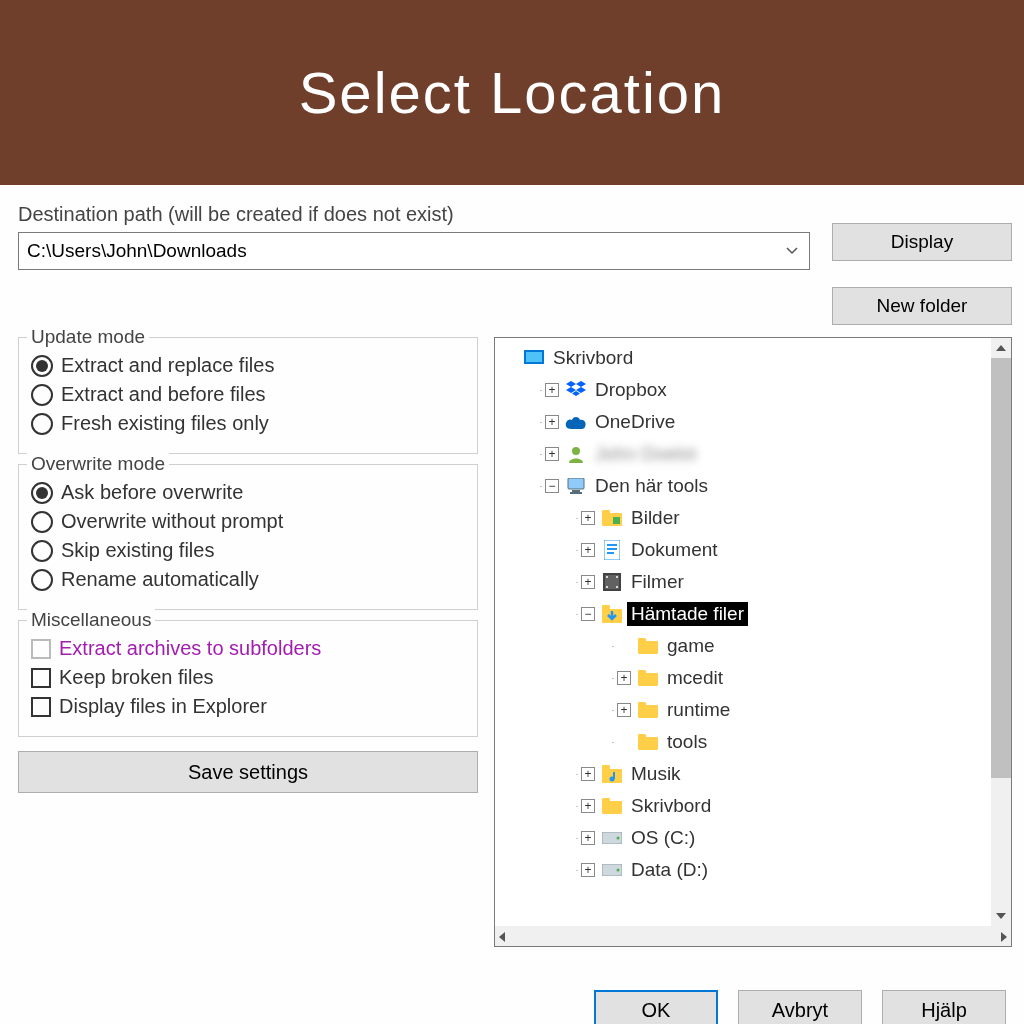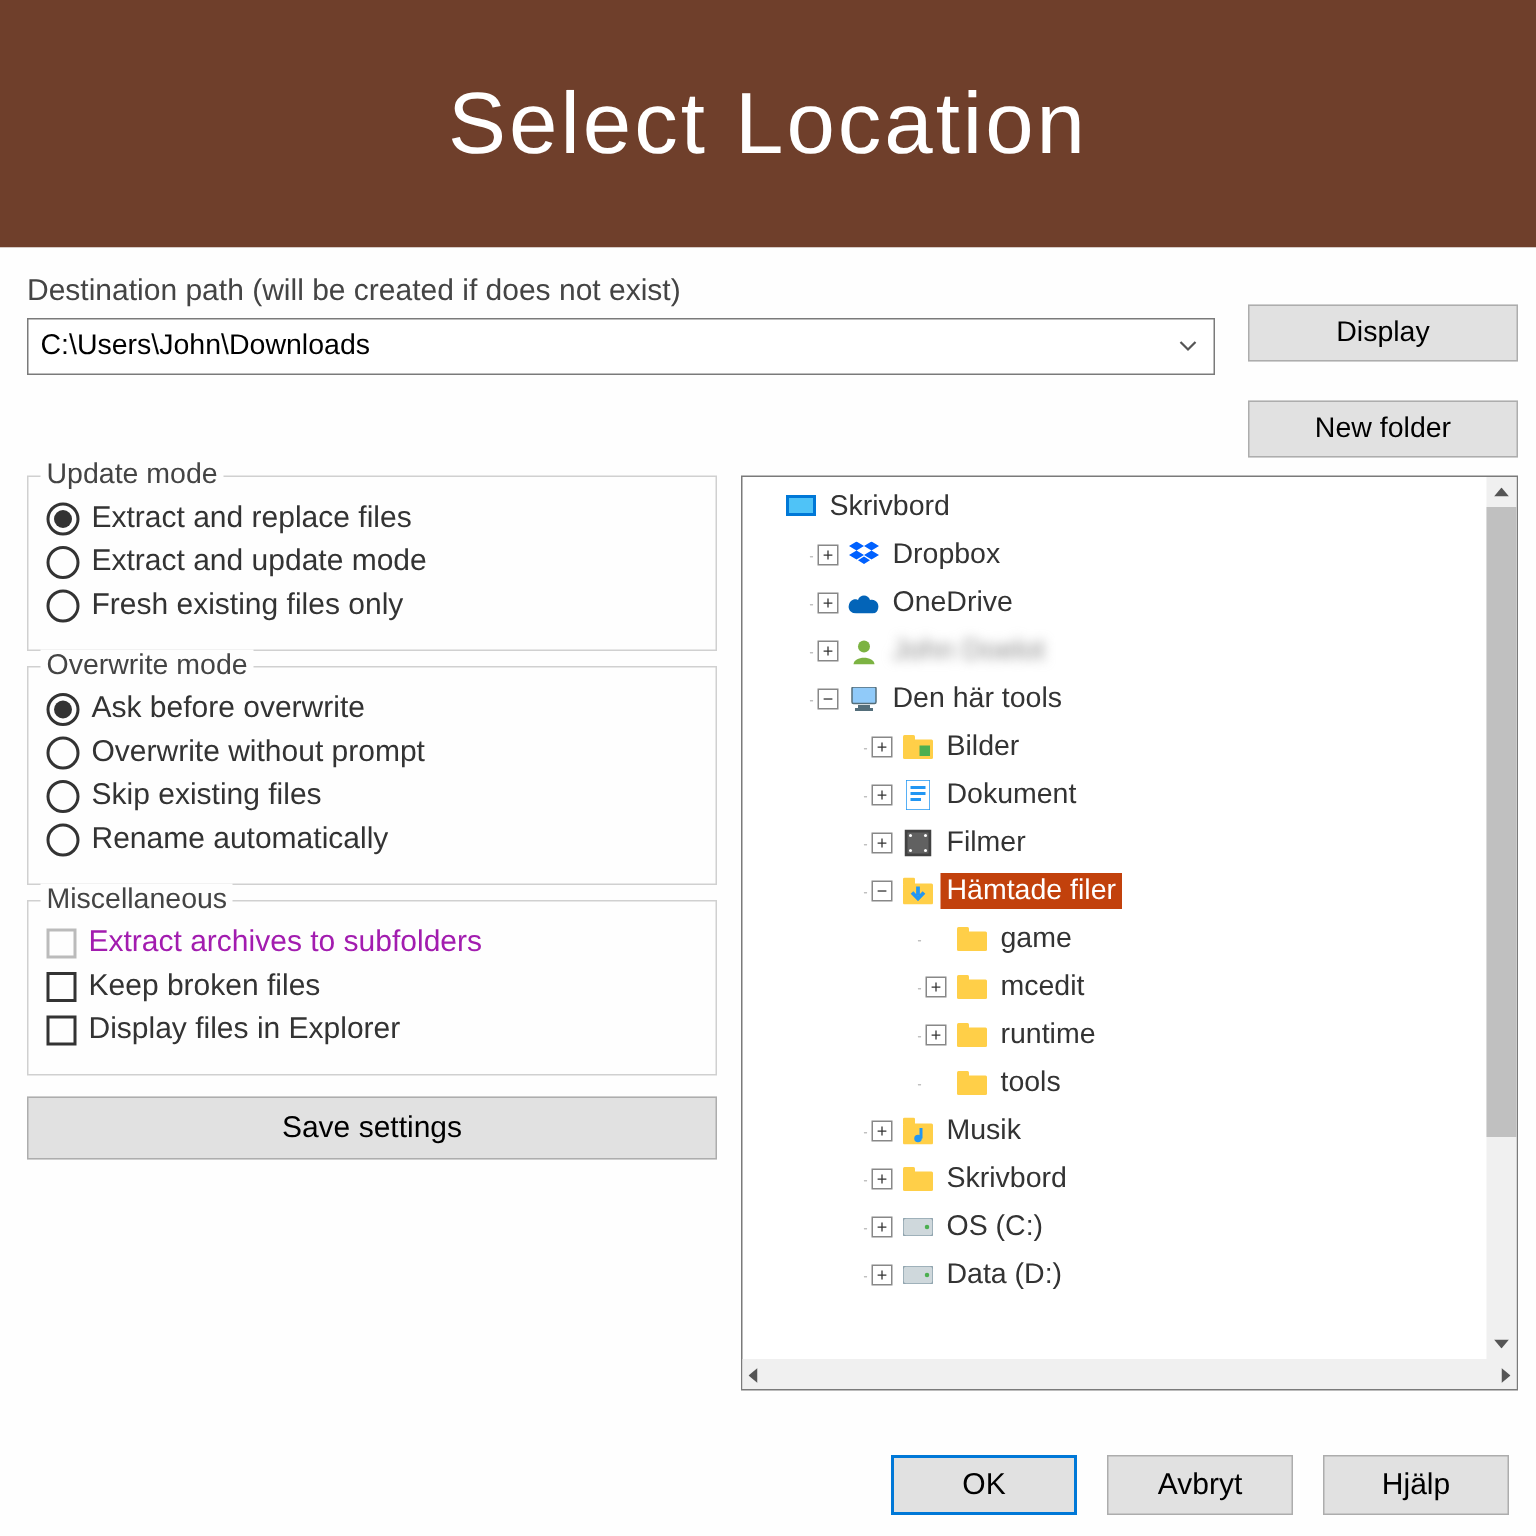--- a/index.html
+++ b/index.html
@@ -7,21 +7,21 @@
   font-family: "Segoe UI", Tahoma, sans-serif;
   font-size: 18px;
   background: #f0f0f0;
   width: 1024px;
   height: 1024px;
   overflow: hidden;
   color: #333;
 }
 .banner {
   background: #6f3f2b;
-  height: 165px;
+  height: 185px;
   display: flex;
   align-items: center;
   justify-content: center;
 }
 .banner-text {
   color: #fff;
   font-size: 58px;
   font-weight: 200;
   letter-spacing: 2px;
 }
@@ -171,21 +171,21 @@
 .expander {
   width: 14px; height: 14px;
   border: 1px solid #888;
   display: flex; align-items: center; justify-content: center;
   font-size: 12px; line-height: 1;
   cursor: pointer;
   margin-right: 2px;
 }
 .tree-icon { width: 22px; height: 22px; display: inline-flex; align-items: center; justify-content: center; }
 .tree-label { padding: 1px 4px; }
-.tree-label.selected { background: #c2410c; color: #fff; }
+.tree-label.selected { background: #000000; color: #fff; }
 .blurred { filter: blur(4px); color: #888; }
 .bottom-row {
   position: absolute;
   bottom: 14px;
   right: 18px;
   display: flex;
   gap: 20px;
 }
 .bottom-btn {
   background: #e1e1e1;
@@ -231,21 +231,21 @@
 
       <div class="group">
         <div class="group-title">Update mode</div>
         <div id="update-opts">
             <div class="radio-row">
               <span class="radio checked"></span>
               <span>Extract and replace files</span>
             </div>
             <div class="radio-row">
               <span class="radio"></span>
-              <span>Extract and update mode</span>
+              <span>Extract and before files</span>
             </div>
             <div class="radio-row">
               <span class="radio"></span>
               <span>Fresh existing files only</span>
             </div>
           </div>
       </div>
 
       <div class="group">
         <div class="group-title">Overwrite mode</div>

